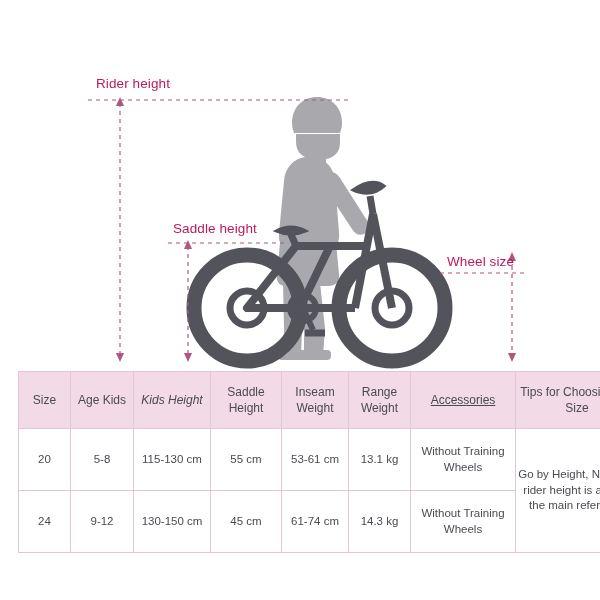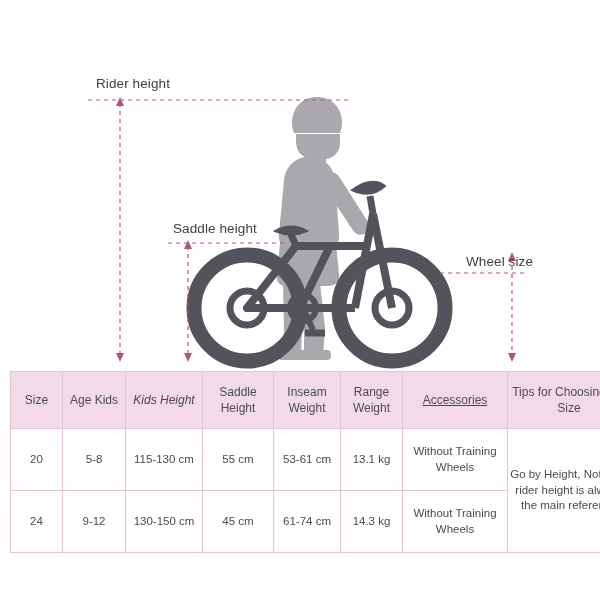--- a/index.html
+++ b/index.html
@@ -29,32 +29,32 @@
     height: 370px;
   }
   .illustration svg {
     display: block;
   }
 
   
   .dim-label {
     position: absolute;
     font-size: 13.5px;
-    color: #404040;
+    color: #be185d;
     white-space: nowrap;
     letter-spacing: 0.1px;
   }
   #rider-label  { left: 96px;  top: 76px; }
   #saddle-label { left: 173px; top: 221px; }
-  #wheel-label  { left: 466px; top: 254px; }
+  #wheel-label  { left: 447px; top: 254px; }
 
   
   .table-wrap {
     position: absolute;
-    left: 10px;
+    left: 18px;
     top: 371px;
     width: 580px;
   }
   table.spec {
     border-collapse: collapse;
     width: 580px;
     table-layout: fixed;
   }
   table.spec th,
   table.spec td {

